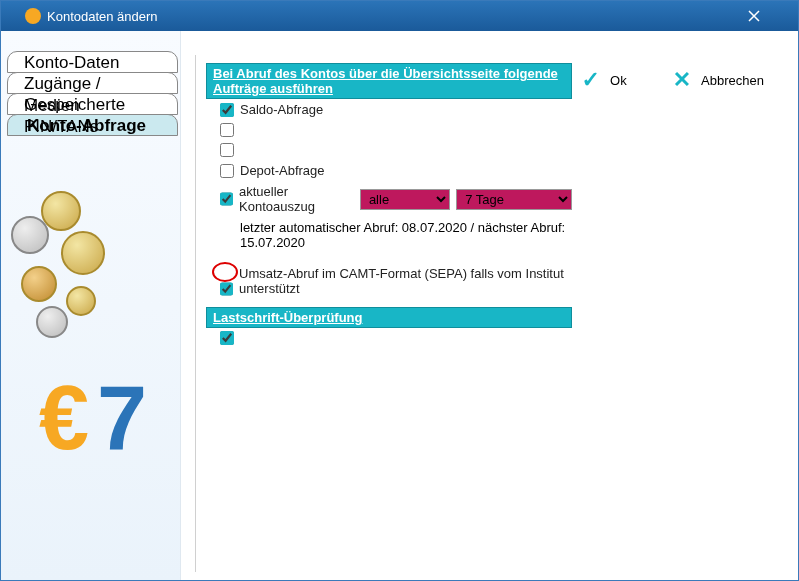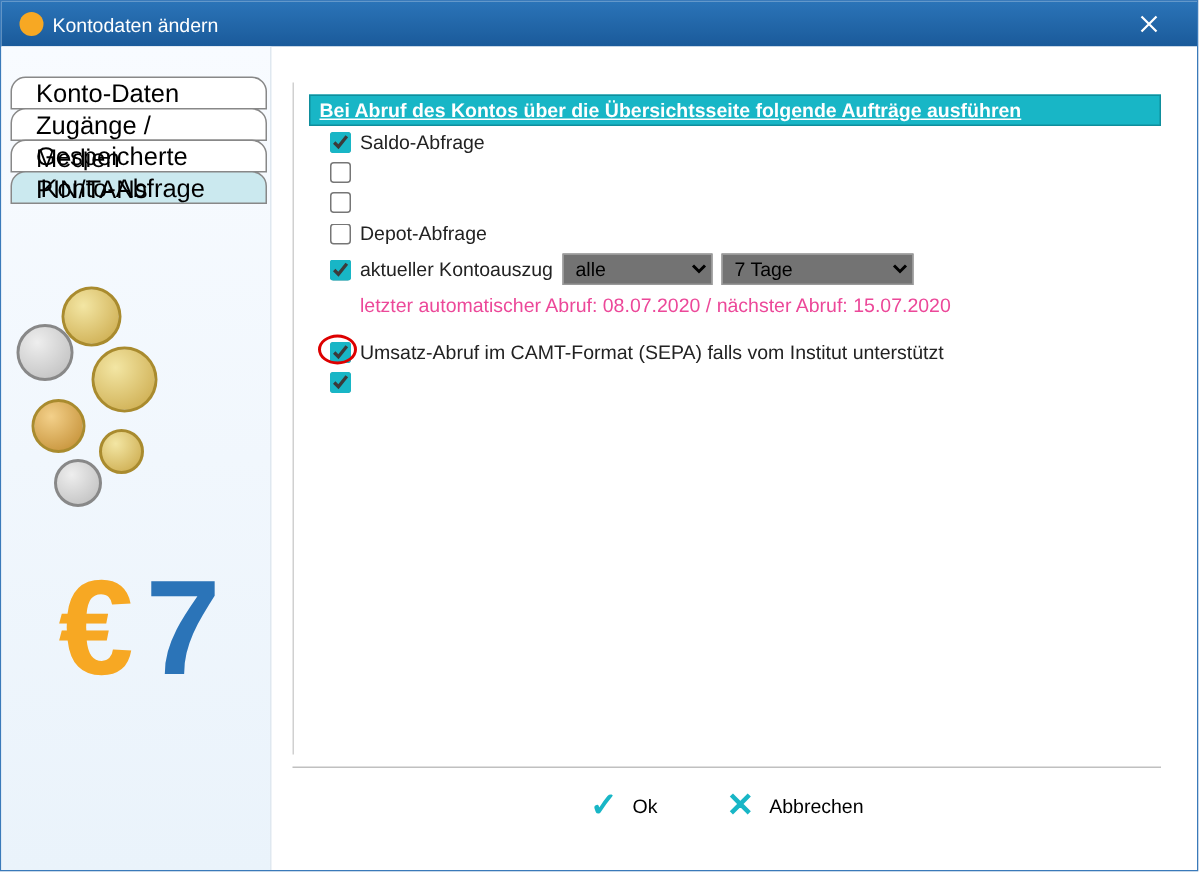--- a/index.html
+++ b/index.html
@@ -1,44 +1,44 @@
 <!DOCTYPE html>
 <html><head>
 <meta charset="utf-8">
 <style>
   * { box-sizing: border-box; margin: 0; padding: 0; }
   body { font-family: Arial, sans-serif; font-size: 13px; background: #f0f0f0; width: 799px; height: 581px; overflow: hidden; }
   .window { width: 799px; height: 581px; background: #fff; border: 1px solid #3a7aba; display: flex; flex-direction: column; }
-  .titlebar { height: 30px; background: linear-gradient(to bottom, #2b74b8, #1a5a9a); color: #fff; display: flex; align-items: center; padding: 0 12px; }
+  .titlebar { height: 30px; background: linear-gradient(to bottom, #2b74b8, #1a5a9a); color: #fff; display: flex; align-items: center; padding: 0 24px; }
   .title-icon { width: 16px; height: 16px; margin-right: 6px; border-radius: 50%; background: #f7a823; display:inline-block;}
   .title-text { flex: 1; font-size: 13px; }
   .close-btn { width: 40px; height: 26px; display: flex; align-items: center; justify-content: center; color: #fff; font-size: 14px; cursor: pointer; }
   .body { flex: 1; display: flex; background: #fff; }
   .sidebar { width: 180px; padding-top: 20px; position: relative; background: linear-gradient(180deg,#f8fbff 0%,#eaf3fb 100%); border-right:1px solid #dfe8f0;}
   .tab { height: 22px; line-height: 22px; padding: 0 16px; font-size: 17px; color: #000; background: #fff; border: 1px solid #888; border-radius: 10px 10px 0 0; margin-bottom: -1px; cursor: pointer; margin-left:6px; margin-right:2px;}
-  .tab.active { background: #cbe9ef; font-weight: normal; padding-left: 19px; }
+  .tab.active { background: #cbe9ef; font-weight: bold; padding-left: 19px; }
   .money-deco { position: absolute; top: 160px; left: 10px; width: 160px; height: 200px; }
   .coin { position: absolute; border-radius: 50%; border: 2px solid #a98b2e; background: radial-gradient(circle at 35% 30%, #f3e6a4, #c9a646); }
   .logo7 { position: absolute; top: 330px; left: 30px; width: 120px; height: 120px; }
-  .main { flex: 1; padding: 24px 24px 18px 14px; display: flex; flex-direction: column; }
+  .main { flex: 1; padding: 24px 24px 8px 14px; display: flex; flex-direction: row; }
   .content { flex: 1; overflow: auto; border-left:1px solid #d0d0d0; padding-left:10px;}
   .section-header { background: #18b6c6; color: #fff; font-weight: bold; font-size: 13px; padding: 2px 6px; text-decoration: underline; border:1px solid #0f8e9c; margin-top:8px;}
   .row { padding: 3px 0 3px 14px; display: flex; align-items: center; }
   .row input[type=checkbox] { width: 14px; height: 14px; margin-right: 6px; accent-color: #18b6c6; }
   .row label { font-size: 13px; color: #222; }
-  .select { border: 1px solid #999; background: #737373; font-size: 13px; padding: 1px 4px; margin-left: 6px; }
+  .select { border: 1px solid #999; background: #be185d; font-size: 13px; padding: 1px 4px; margin-left: 6px; }
   .sel1 { width: 100px; } .sel2 { width: 128px; }
   .footer-sep { height:1px; background:#c0c0c0; margin-top:8px;}
   .buttonbar { height: 50px; display: flex; align-items:center; justify-content:center; gap:26px;}
   .dlg-btn { display:flex; align-items:center; gap:10px; cursor:pointer; padding:4px 10px;}
   .ok-icon { color:#18b6c6; font-size:22px; font-weight:bold; }
   .cancel-icon { color:#18b6c6; font-size:22px; font-weight:bold; }
   .highlight-ellipse { position:absolute; border:2px solid #d00; border-radius:50%; width:26px; height:20px; pointer-events:none;}
   .content-wrap { position:relative;}
-  .indent-row { padding-left: 34px; font-size:13px; color:#ec4899;}
+  .indent-row { padding-left: 34px; font-size:13px; color:#000000;}
 </style>
 </head>
 <body>
 
 <div class="window">
   <div class="titlebar">
     <span class="title-icon"></span>
     <span class="title-text">Kontodaten ändern</span>
     <div class="close-btn">
       <svg width="12" height="12" viewBox="0 0 12 12">
@@ -96,20 +96,21 @@
         </div>
         <div class="row indent-row">
           <span>letzter automatischer Abruf: 08.07.2020 / nächster Abruf: 15.07.2020</span>
         </div>
         <div style="height:10px;"></div>
         <div class="row" style="position:relative;align-items:flex-end;">
           <span class="highlight-ellipse" style="left:6px; top:-1px;"></span>
           <input type="checkbox" checked="" style="">
           <label>Umsatz-Abruf im CAMT-Format (SEPA) falls vom Institut unterstützt</label>
         </div>
+        <div class="section-header">Lastschrift-Überprüfung</div>
         <div class="row">
           <input type="checkbox" checked="" style="">
         </div>
       </div>
       <div class="footer-sep"></div>
       <div class="buttonbar">
         <div class="dlg-btn">
           <span class="ok-icon">✓</span>
           <span>Ok</span>
         </div>

